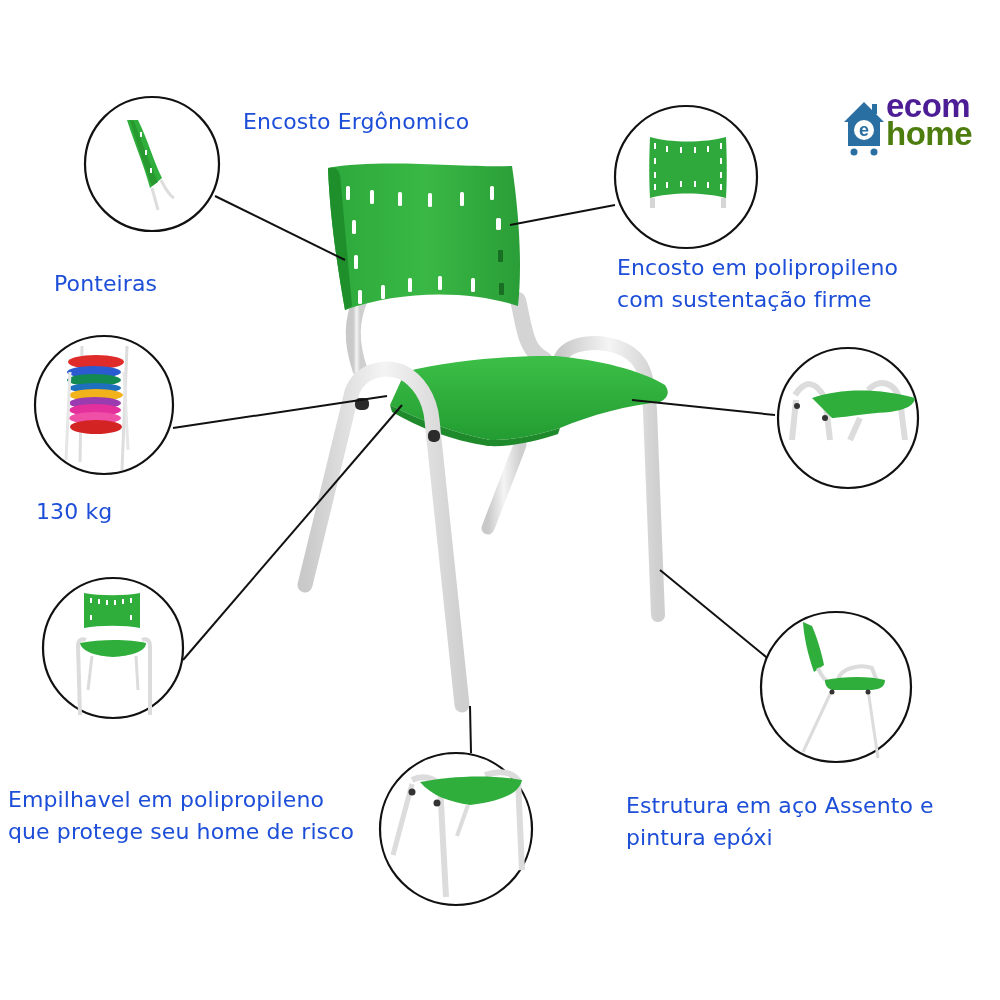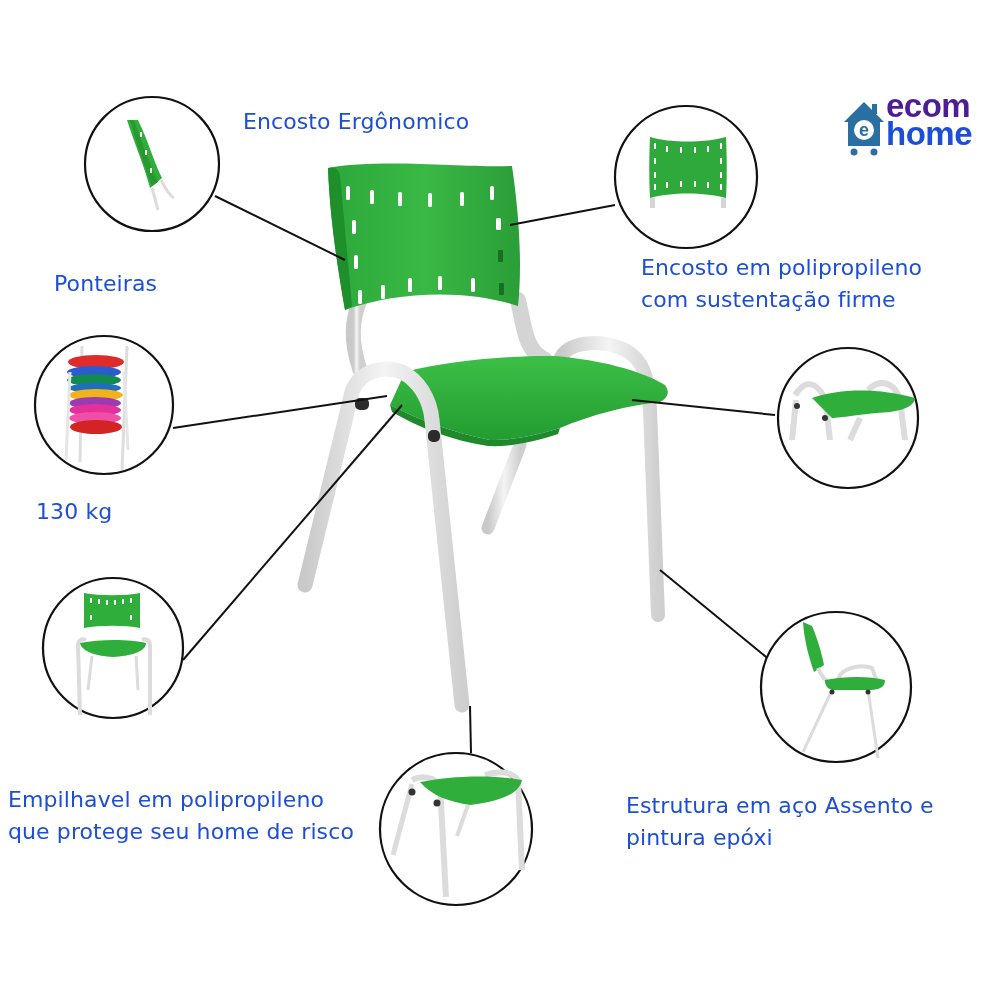--- a/index.html
+++ b/index.html
@@ -6,21 +6,21 @@
     body { width: 1000px; height: 1000px; position: relative; overflow: hidden;
            font-family: "DejaVu Sans", sans-serif; color: #1a1a1a; }
     .stage { position: absolute; left: 0; top: 0; width: 1000px; height: 1000px; }
     .label { position: absolute; font-size: 22px; line-height: 32px; letter-spacing: 0.1px;
              white-space: nowrap; color: #1d4ed8; }
     .label span { display: block; }
     .logo { position: absolute; left: 842px; top: 92px; width: 145px; height: 66px; }
     .logo-text { position: absolute; left: 44px; top: 0; font-family: "Liberation Sans", sans-serif;
                  font-weight: bold; line-height: 28px; font-size: 33px; letter-spacing: -0.5px; }
     .logo-text .l1 { color: #4c1d95; display: block; }
-    .logo-text .l2 { color: #1d4ed8; display: block; margin-top: 0px; text-align: right; }
+    .logo-text .l2 { color: #4d7c0f; display: block; margin-top: 0px; text-align: right; }
     svg { position: absolute; left: 0; top: 0; }
   </style>
 </head>
 <body>
 
 <div class="stage">
 
   <svg width="1000" height="1000" viewBox="0 0 1000 1000">
     <defs>
       <linearGradient id="gSeat" x1="0" y1="0" x2="0" y2="1">
@@ -217,21 +217,21 @@
   </div>
 
   <div class="label" style="left:243px; top:106px;">
     <span>Encosto Ergônomico</span>
   </div>
 
   <div class="label" style="left:54px; top:268px;">
     <span>Ponteiras</span>
   </div>
 
-  <div class="label" style="left:617px; top:252px;margin-left:24px;">
+  <div class="label" style="left:617px; top:252px;">
     <span>Encosto em polipropileno</span>
     <span>com sustentação firme</span>
   </div>
 
   <div class="label" style="left:36px; top:496px;">
     <span>130 kg</span>
   </div>
 
 
   <div class="label" style="left:8px; top:784px;">

